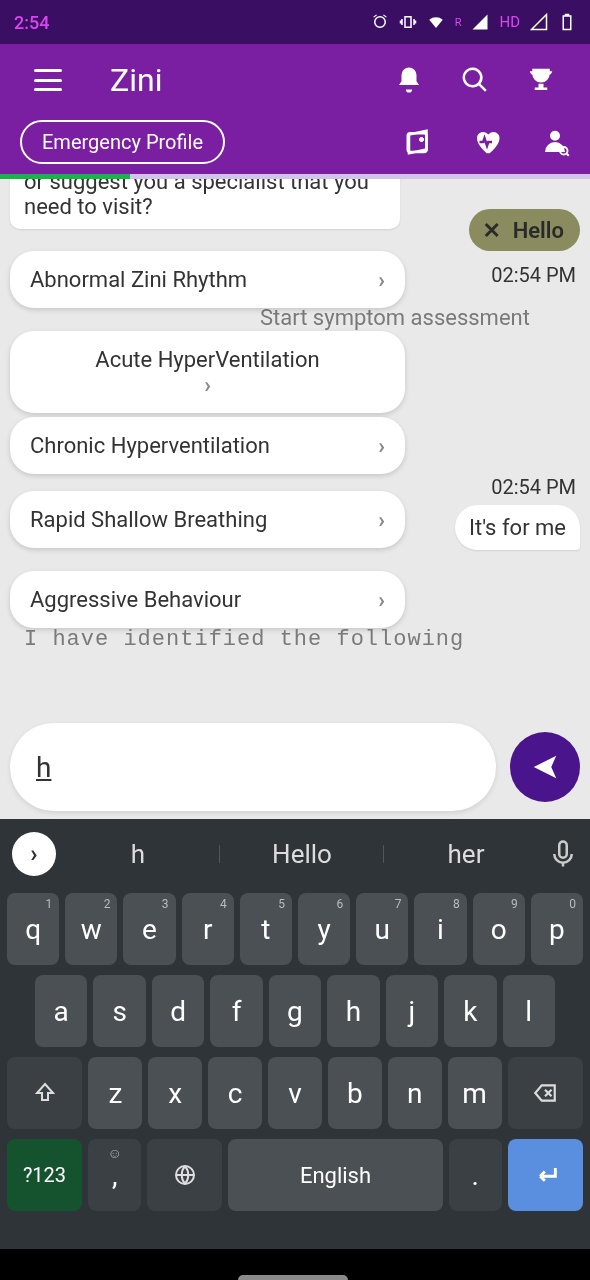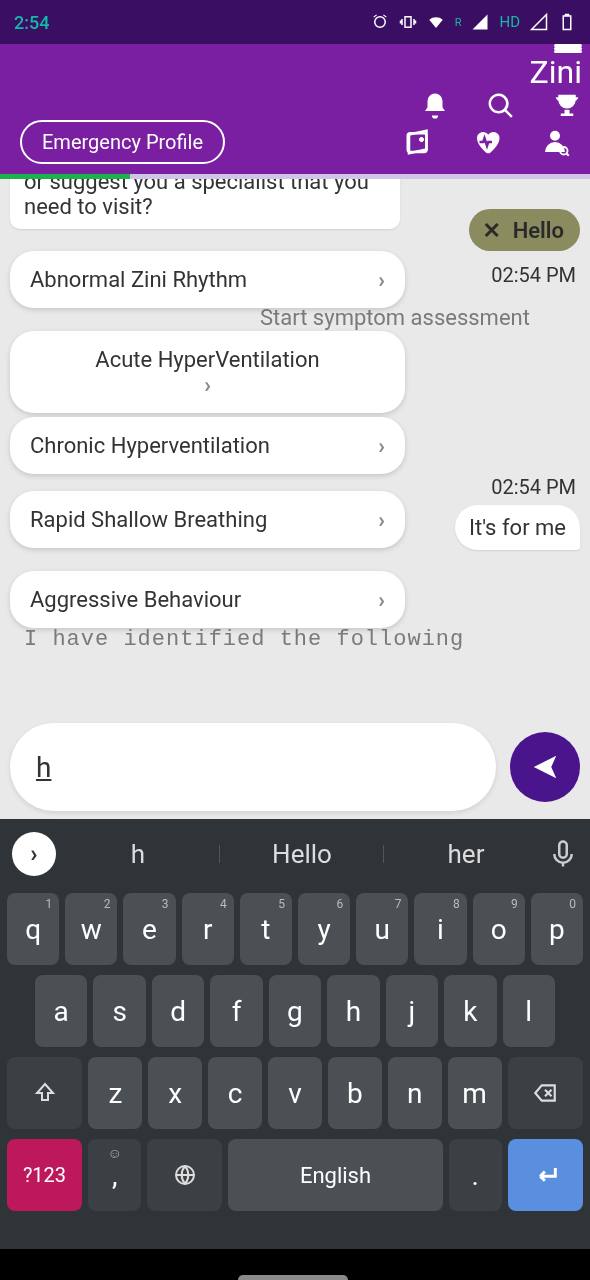--- a/index.html
+++ b/index.html
@@ -1,26 +1,26 @@
 <!DOCTYPE html>
 <html><head>
   <meta charset="utf-8">
   <style>
     * { margin:0; padding:0; box-sizing:border-box; font-family: Roboto, Arial, sans-serif; }
     body { width:590px; height:1280px; background:#000; overflow:hidden; position:relative; }
 
     
-    .status-bar { background:#3a0e63; height:44px; display:flex; align-items:center; justify-content:space-between; padding:0 14px; color:#14b8a6; font-size:18px; }
+    .status-bar { background:#3a0e63; height:44px; display:flex; align-items:center; justify-content:space-between; padding:0 14px; color:#d946ef; font-size:18px; }
     .status-left { font-weight:500; }
     .status-right { display:flex; align-items:center; gap:10px; font-size:15px; }
     .status-right svg { width:18px; height:18px; fill:#fff; }
 
     
     .app-bar { background:#7b1fa2; color:#fff; }
-    .app-bar-top { display:flex; align-items:flex-end; height:72px; padding:0 8px;flex-direction:column; }
+    .app-bar-top { display:flex; align-items:center; height:72px; padding:0 34px; }
     .hamburger { width:28px; height:22px; display:flex; flex-direction:column; justify-content:space-between; }
     .hamburger span { height:3px; background:#fff; border-radius:2px; }
     .app-title { font-size:32px; margin-left:48px; font-weight:400; }
     .app-bar-icons { margin-left:auto; display:flex; gap:36px; align-items:center; }
     .app-bar-icons svg { width:30px; height:30px; fill:#fff; }
 
     .app-bar-bottom { display:flex; align-items:center; height:58px; padding:0 20px 6px 20px; }
     .emergency-btn { border:2px solid #fff; border-radius:28px; padding:8px 20px; color:#fff; font-size:20px; background:transparent; }
     .tool-icons { margin-left:auto; display:flex; gap:38px; align-items:center; }
     .tool-icons svg { width:30px; height:30px; fill:#fff; }
@@ -55,21 +55,21 @@
     .mic { width:30px; height:30px; fill:#ccc; }
 
     .key-rows { flex:1; display:flex; flex-direction:column; gap:10px; padding:10px 3px 0 3px; }
     .krow { display:flex; gap:6px; }
     .key { flex:1; background:#4a5054; border-radius:8px; height:72px; display:flex; align-items:center; justify-content:center; color:#fff; font-size:28px; position:relative; }
     .key .sup { position:absolute; top:4px; right:7px; font-size:12px; color:#bbb; }
     .krow.r2 { padding:0 28px; }
     .key.wide { flex:1.4; background:#3a4044; }
     .key.space { flex:4; font-size:22px; }
     .key.enter { background:#5a8fe0; flex:1.4; }
-    .key.sym { flex:1.4; background:#be185d; font-size:20px; }
+    .key.sym { flex:1.4; background:#14532d; font-size:20px; }
     .key.comma { background:#3a4044; position:relative; }
     .key.comma .sup2 { position:absolute; top:6px; font-size:14px; color:#bbb; }
     .key.dot { background:#3a4044; }
 
     
     .nav-bar { background:#000; height:62px; display:flex; align-items:center; justify-content:space-around; }
     .nav-handle { width:110px; height:10px; background:#8a8a8a; border-radius:6px; }
     .nav-down { color:#aaa; font-size:22px; }
   </style>
 </head>

